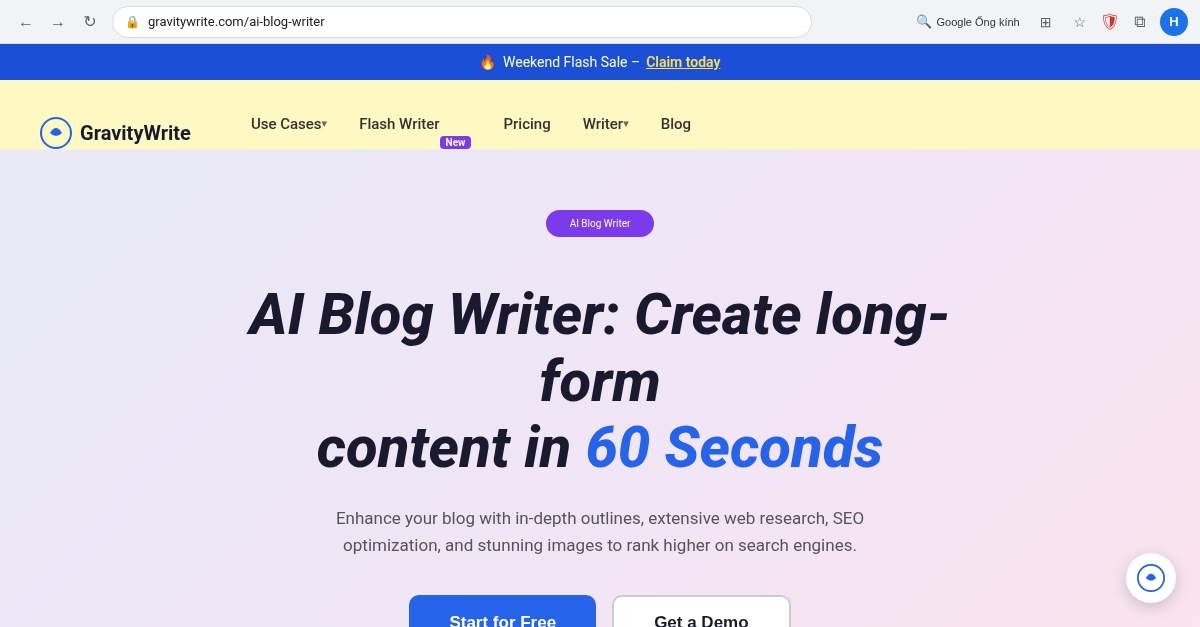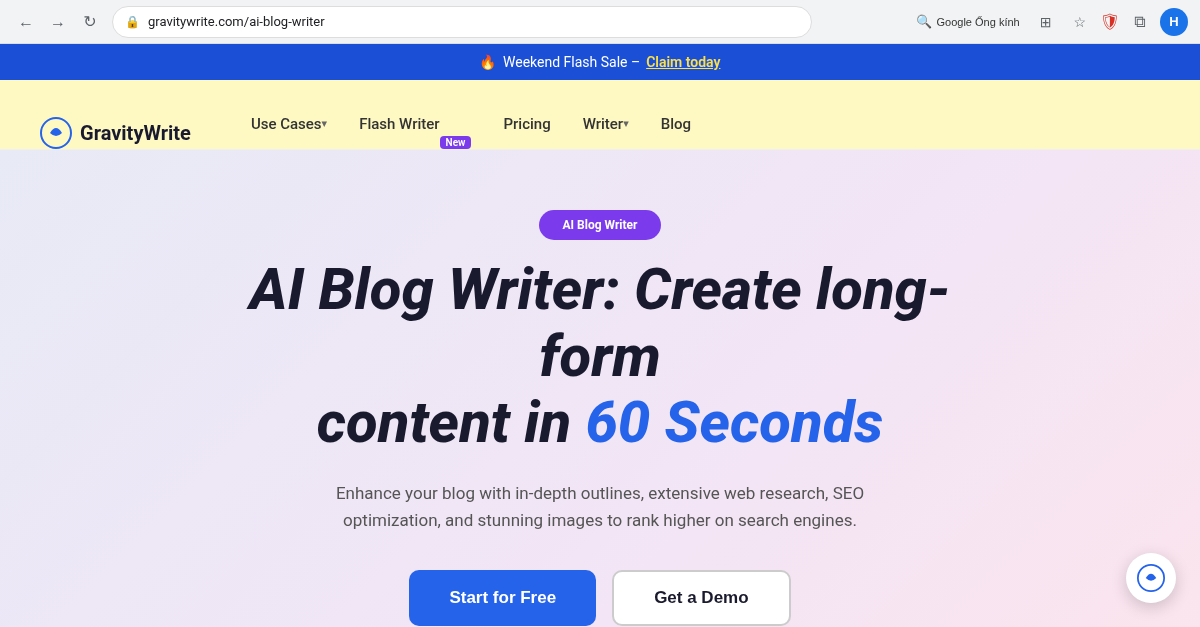--- a/index.html
+++ b/index.html
@@ -171,23 +171,23 @@
       padding: 60px 40px 80px;
       text-align: center;
       min-height: 490px;
     }
     .hero-badge {
       display: inline-block;
       background: #7c3aed;
       color: white;
       padding: 8px 24px;
       border-radius: 20px;
-      font-size: 12px;
-      font-weight: 700;
-      margin-bottom: 16px;
+      font-size: 10px;
+      font-weight: 400;
+      margin-bottom: 44px;
     }
     .hero-title {
       font-size: 58px;
       font-weight: 800;
       color: #1a1a2e;
       line-height: 1.15;
       margin-bottom: 24px;
       max-width: 820px;
       margin-left: auto;
       margin-right: auto;

